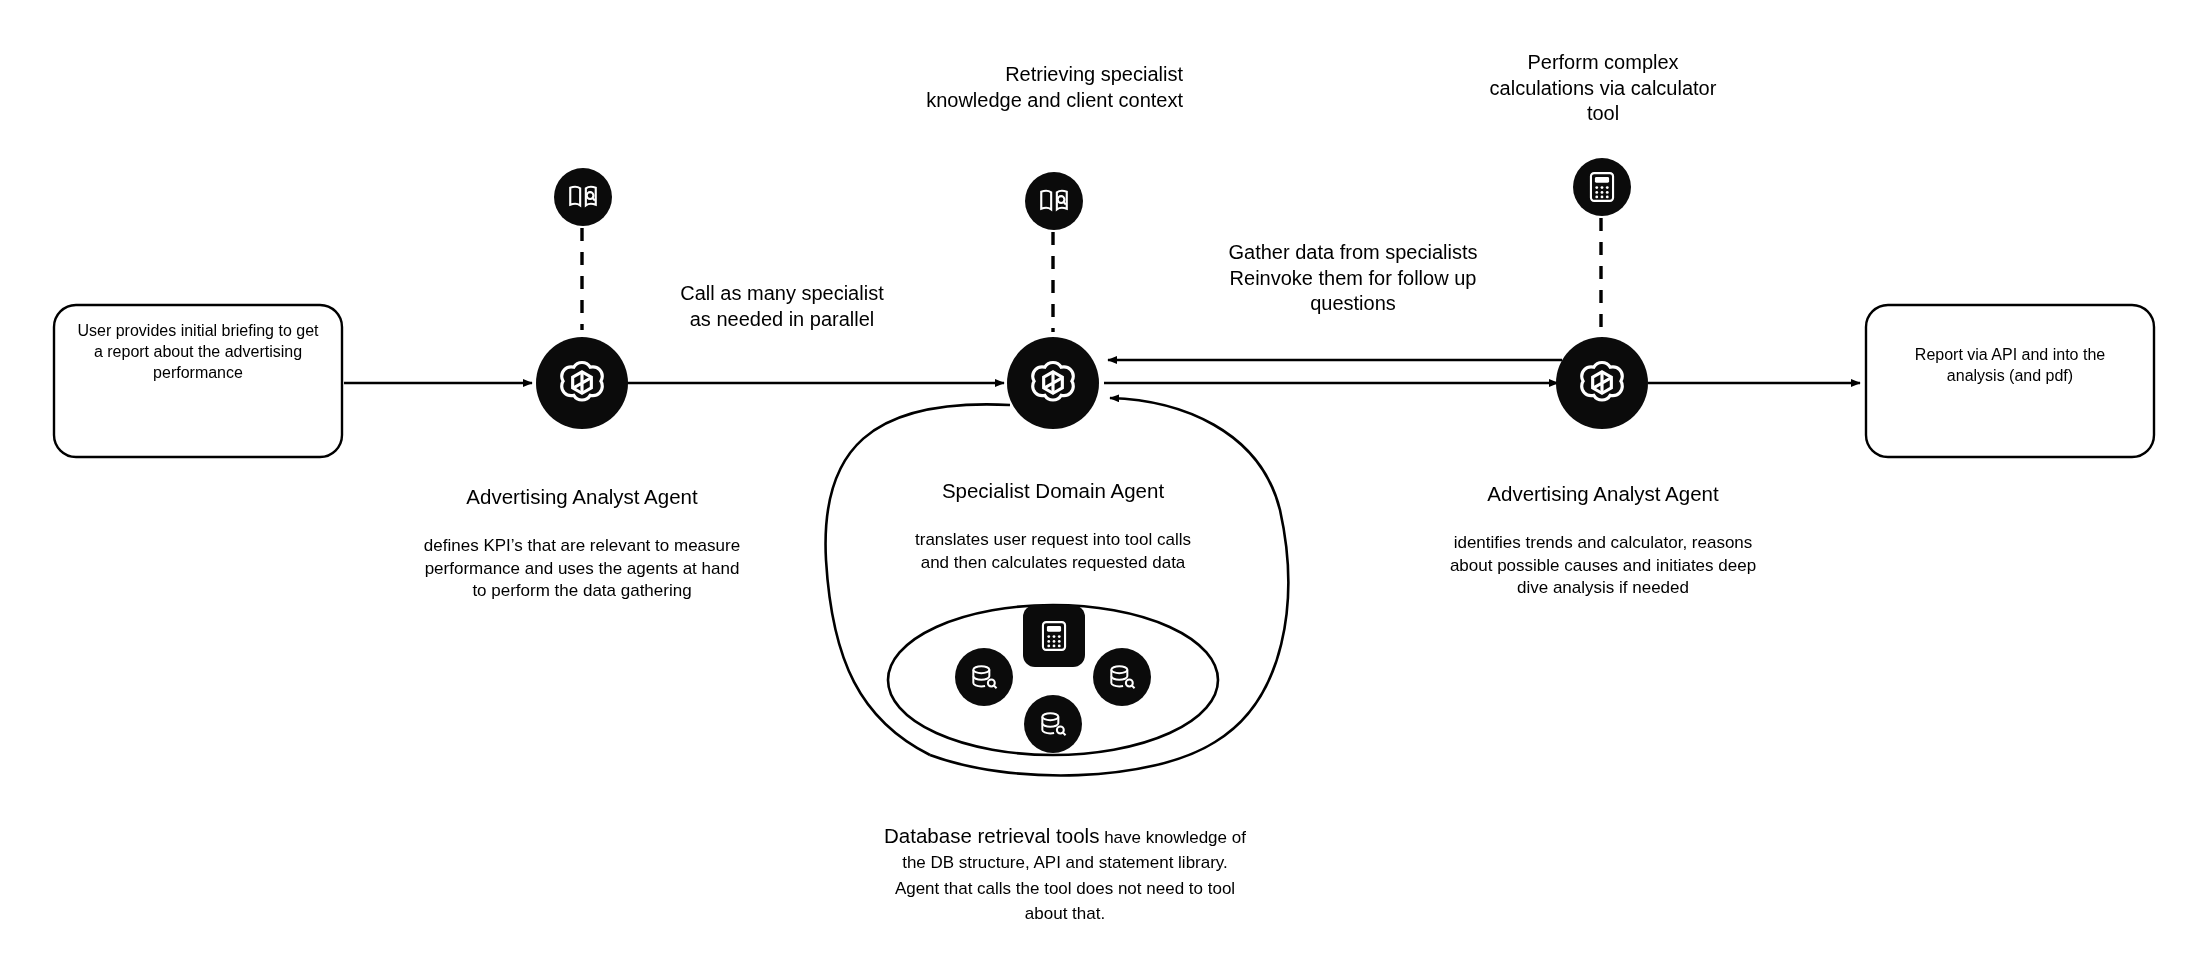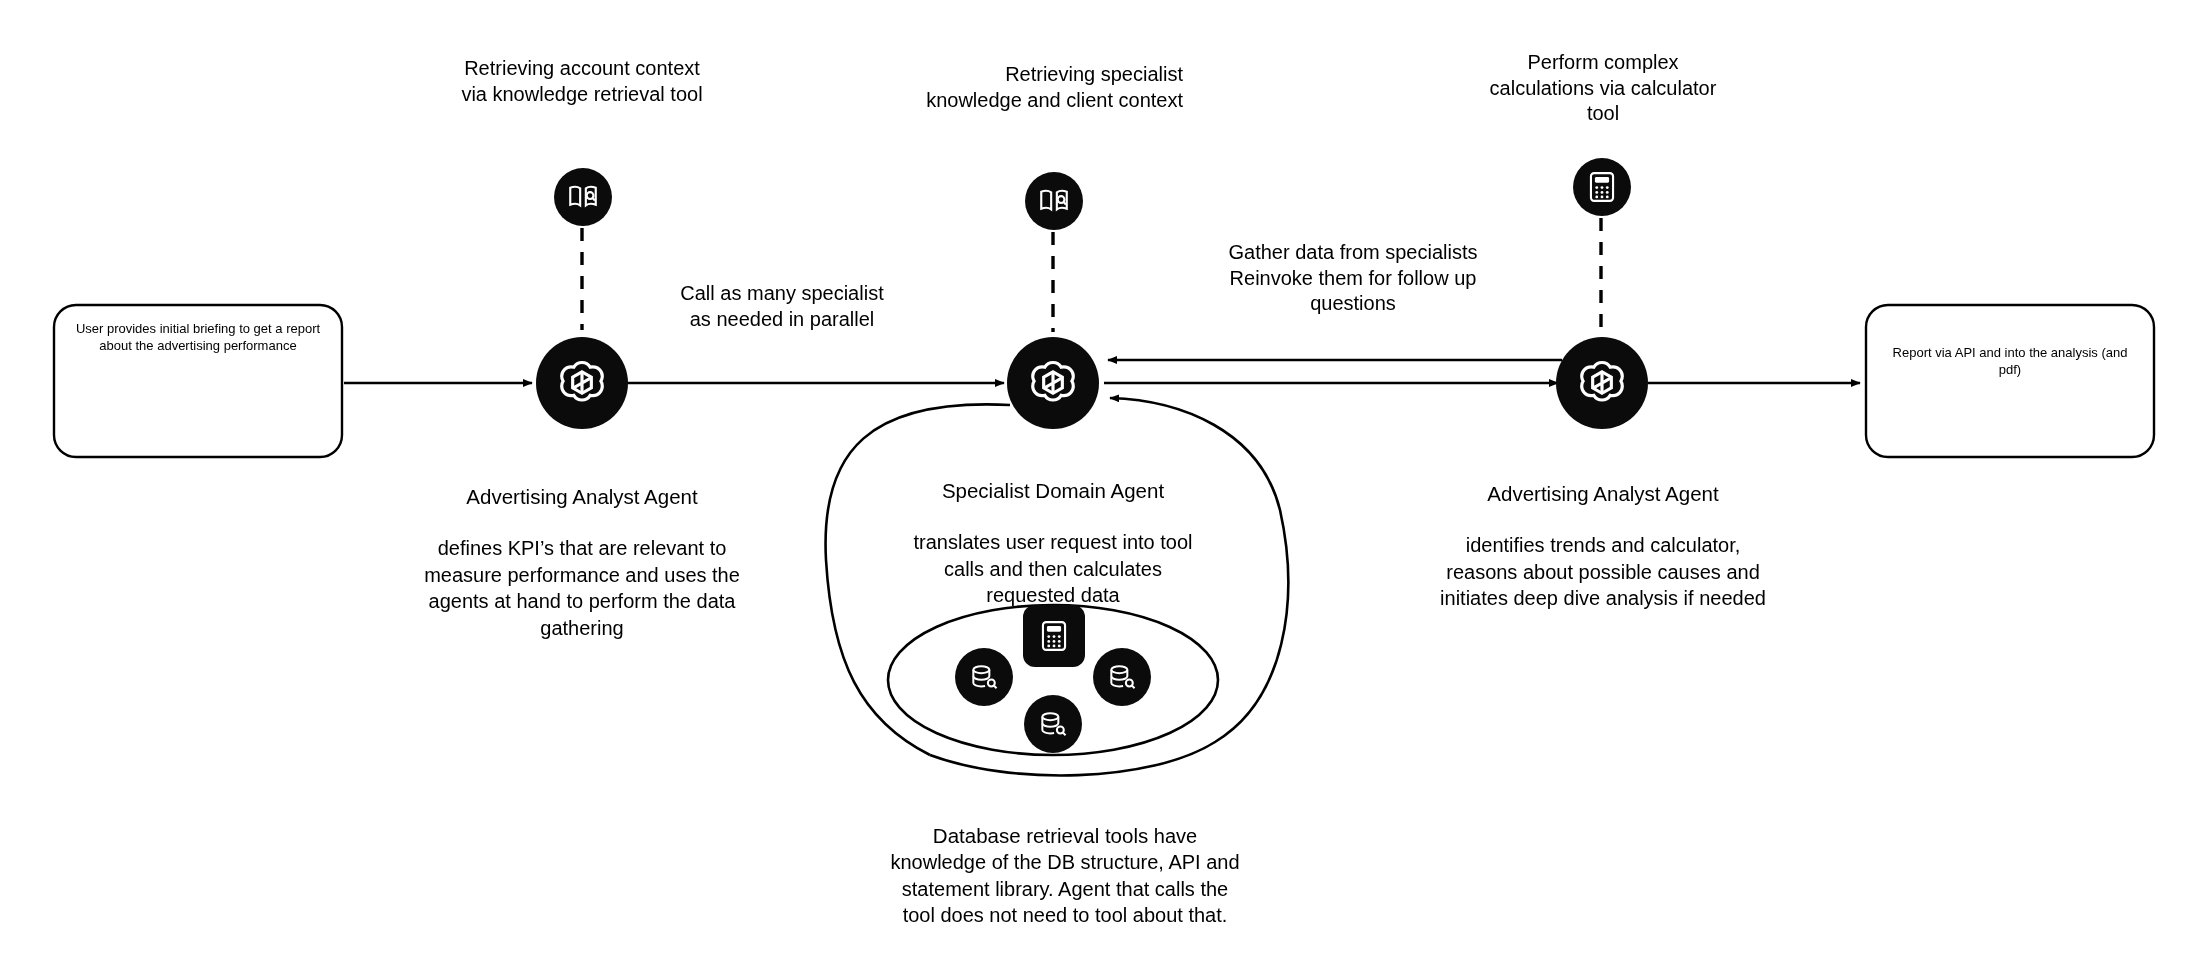--- a/index.html
+++ b/index.html
@@ -27,29 +27,29 @@
     height: 968px;
   }
   .txt {
     position: absolute;
     text-align: center;
     line-height: 1.28;
     font-size: 20px;
     white-space: pre-line;
   }
   .box-text {
-    font-size: 13px;
+    font-size: 16px;
     line-height: 1.32;
   }
   .caption-title {
     font-weight: normal;
     font-size: 20.5px;
   }
   .caption-body {
-    font-size: 20px;
+    font-size: 17px;
     line-height: 1.32;
   }
   .node-icon {
     position: absolute;
     border-radius: 50%;
     background: #0b0b0b;
     display: flex;
     align-items: center;
     justify-content: center;
   }
@@ -194,21 +194,20 @@
       <path d="M4 11.5v5c0 1.4 2.7 2.6 6 2.6 1 0 2-.1 2.8-.3"></path>
       <circle cx="17.5" cy="16.5" r="2.6"></circle>
       <line x1="19.4" y1="18.4" x2="21.4" y2="20.4"></line>
     </svg>
   </div>
 
   <div class="txt box-text" style="left:74px; top:320px; width:248px;">User provides initial briefing to get a report about the advertising performance</div>
 
   <div class="txt box-text" style="left:1886px; top:344px; width:248px;">Report via API and into the analysis (and pdf)</div>
 
-  <div class="txt" style="left:452px; top:56px; width:260px;">Retrieving account context via knowledge retrieval tool</div>
 
   <div class="txt" style="left:925px; top:62px; width:258px;text-align:right;">Retrieving specialist knowledge and client context</div>
 
   <div class="txt" style="left:1478px; top:50px; width:250px;">Perform complex calculations via calculator tool</div>
 
   <div class="txt" style="left:672px; top:281px; width:220px;">Call as many specialist as needed in parallel</div>
 
   <div class="txt" style="left:1212px; top:240px; width:282px;">Gather data from specialists
 Reinvoke them for follow up questions</div>
 

